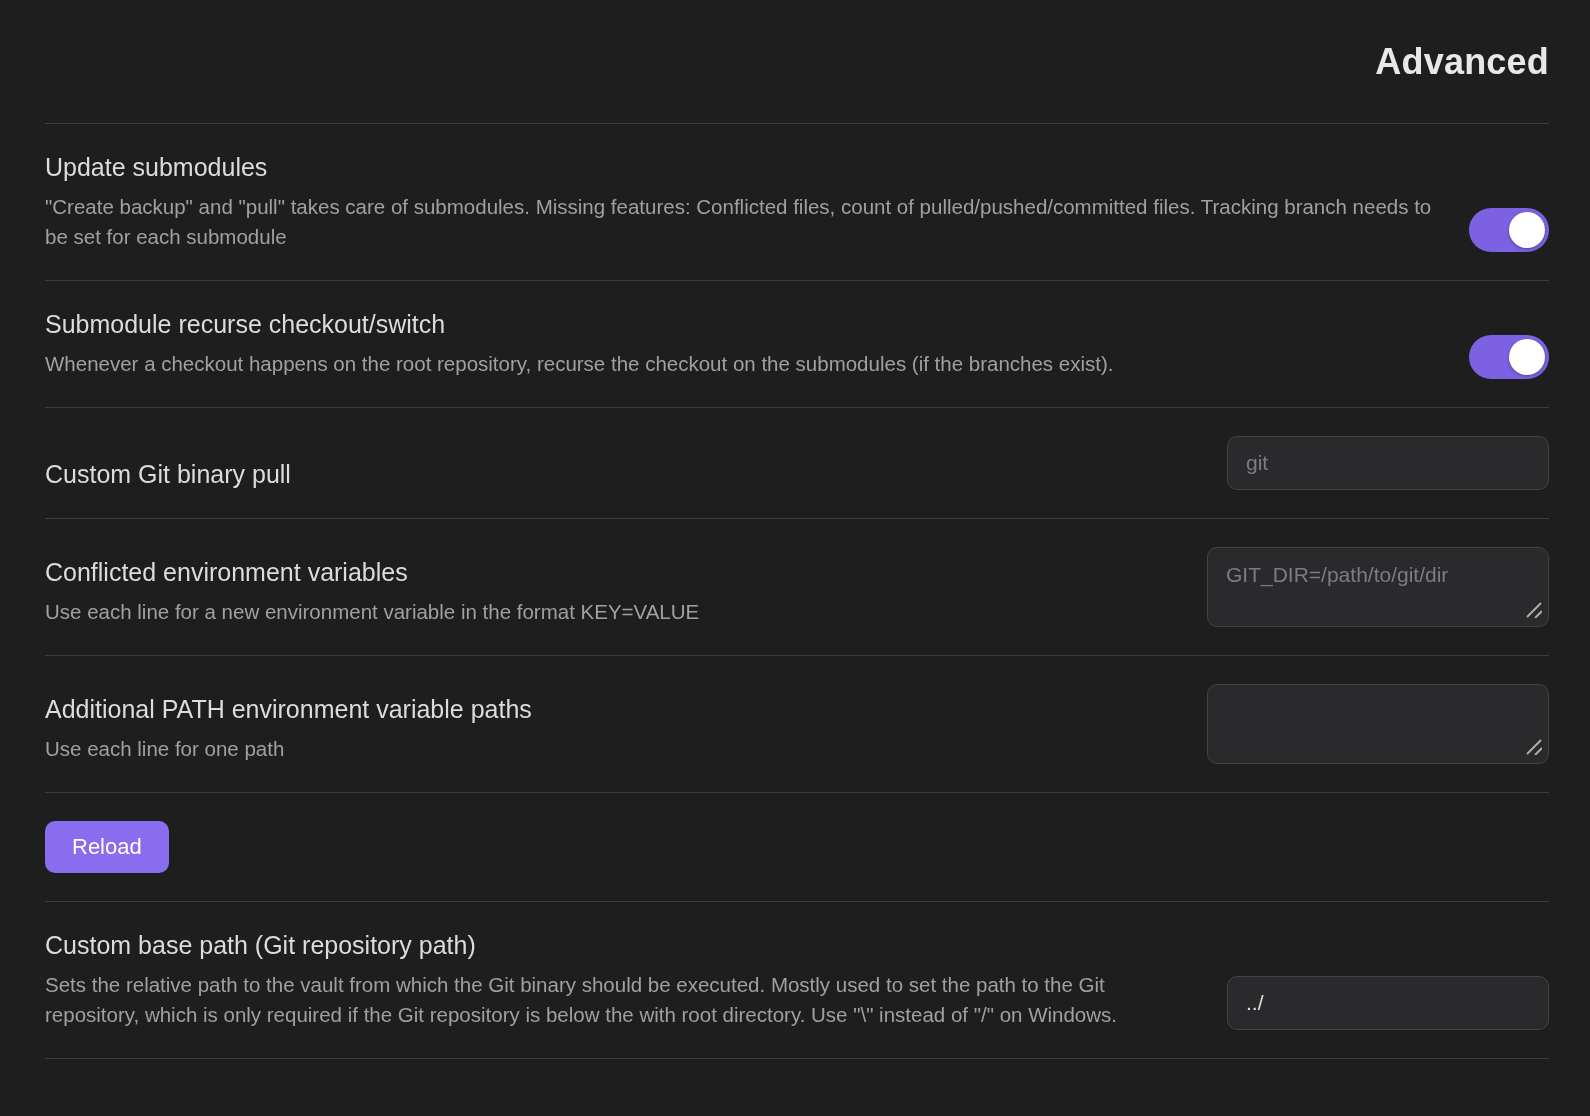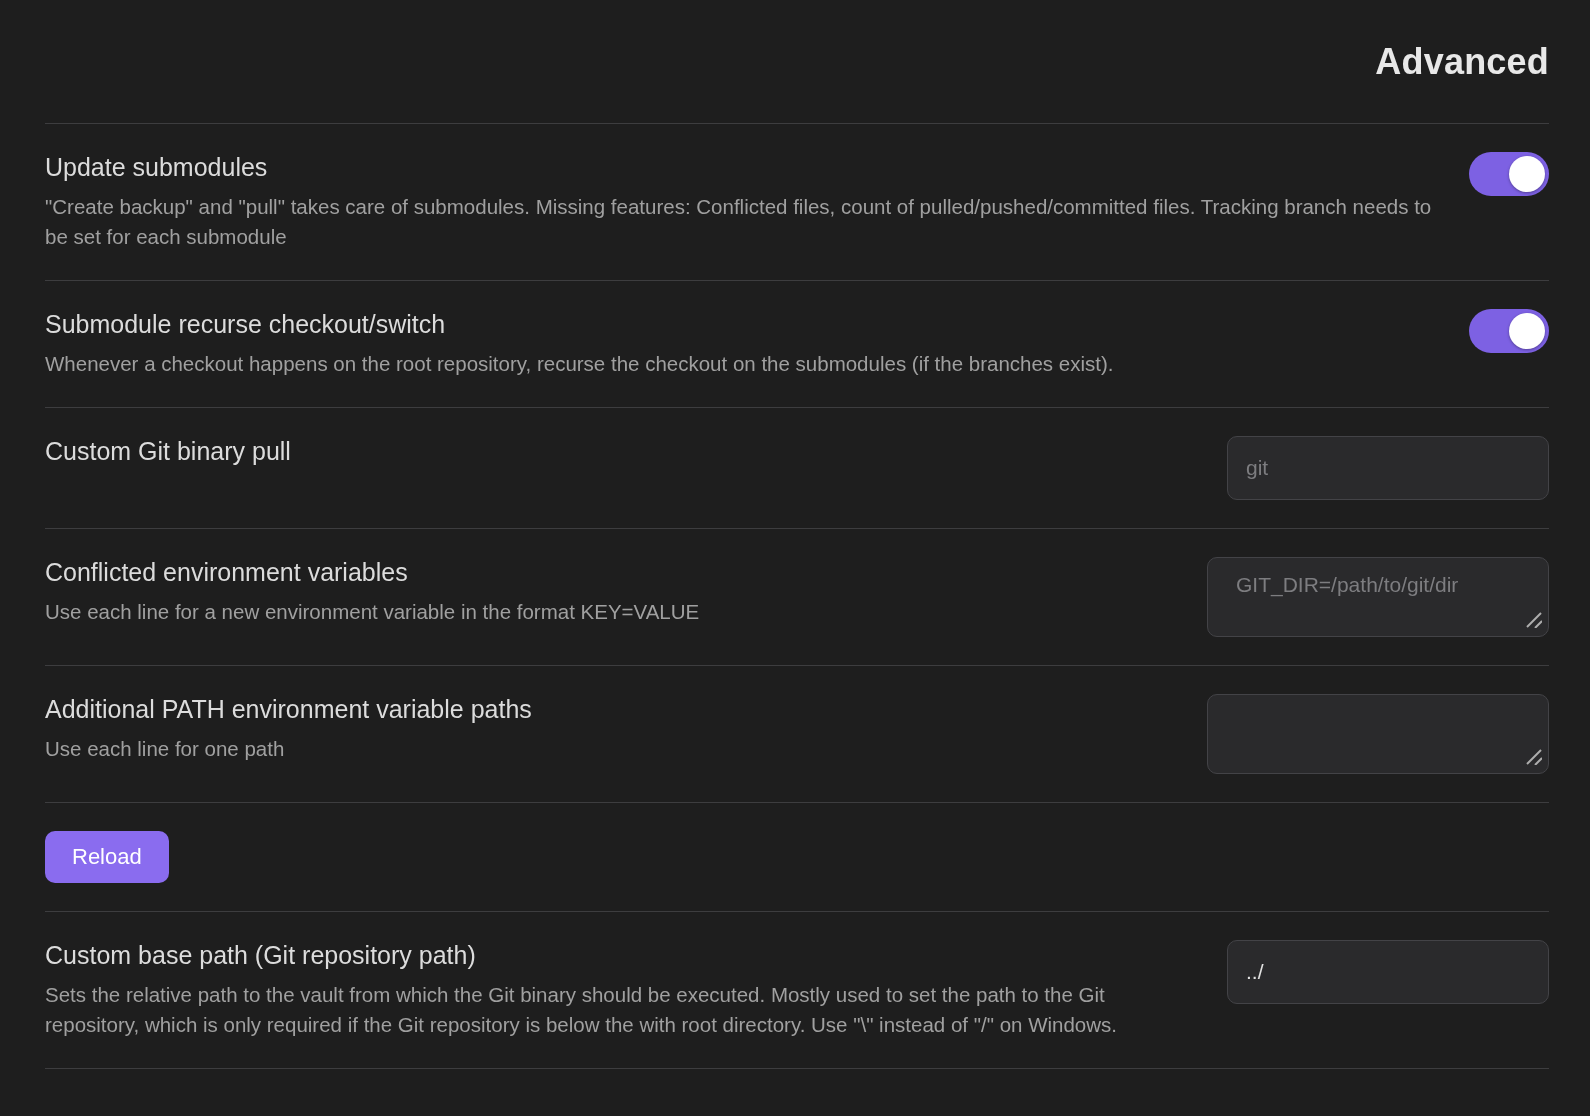--- a/index.html
+++ b/index.html
@@ -22,21 +22,21 @@
     background:var(--background);
     font-family:"Liberation Sans","DejaVu Sans",sans-serif;
     color:var(--text-name);
     padding:40px 41px 0 45px;
   }
   .page-title{
     font-size:36px;font-weight:700;color:var(--text-title);
     line-height:43px;margin:0 0 40px 0;letter-spacing:.2px;text-align:right;
   }
   .setting-item{
-    display:flex;align-items:flex-start;gap:26px;
+    display:flex;align-items:flex-end;gap:26px;
     border-top:1px solid var(--divider);
     padding:28px 0;
   }
   .setting-info{flex:1;min-width:0;}
   .setting-name{font-size:25px;color:var(--text-name);line-height:31px;}
   .setting-desc{font-size:20.5px;color:var(--text-desc);line-height:30px;margin-top:9px;}
   .setting-control{flex-shrink:0;display:flex;align-items:center;}
   .end-divider{border-top:1px solid var(--divider);height:1px;}
 
   
@@ -46,34 +46,34 @@
   }
   .toggle.on{background:var(--accent-toggle);}
   .toggle .knob{
     position:absolute;top:4px;left:4px;width:36px;height:36px;border-radius:50%;
     background:#ffffff;box-shadow:0 1px 3px rgba(0,0,0,.35);
   }
   .toggle.on .knob{left:40px;}
 
   
   .text-input{
-    width:322px;height:64px;
+    width:322px;height:54px;
     background:var(--field-bg);border:1px solid var(--field-border);border-radius:10px;
     color:var(--field-text);font-size:21px;font-family:inherit;
     padding:0 18px;outline:none;
   }
   .text-input::placeholder,textarea::placeholder{color:var(--field-placeholder);opacity:1;}
 
   
   .textarea-wrap{position:relative;display:inline-block;}
   .env-textarea{
     width:342px;height:80px;display:block;
     background:var(--field-bg);border:1px solid var(--field-border);border-radius:10px;
     color:var(--field-text);font-size:21px;font-family:inherit;line-height:1.3;
-    padding:13px 28px;outline:none;resize:none;
+    padding:13px 18px;outline:none;resize:none;
   }
   .resize-handle{position:absolute;right:7px;bottom:9px;width:17px;height:17px;cursor:nwse-resize;}
 
   
   .btn{
     height:52px;padding:9px 27px;border:none;border-radius:10px;
     background:var(--accent-button);color:#ffffff;
     font-size:22px;font-weight:500;font-family:inherit;cursor:pointer;
   }
 </style>

